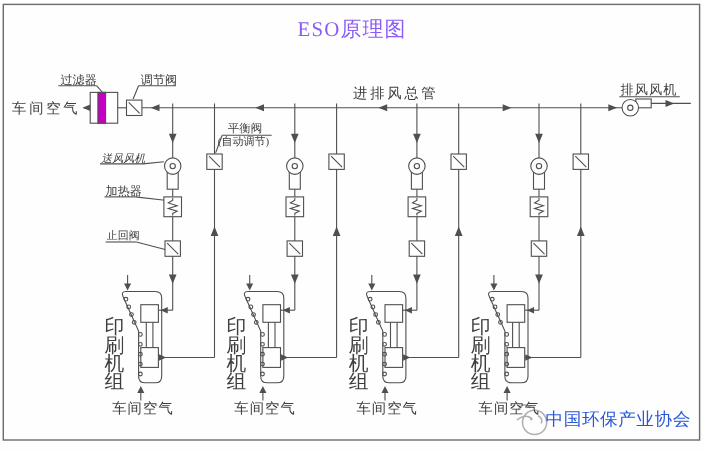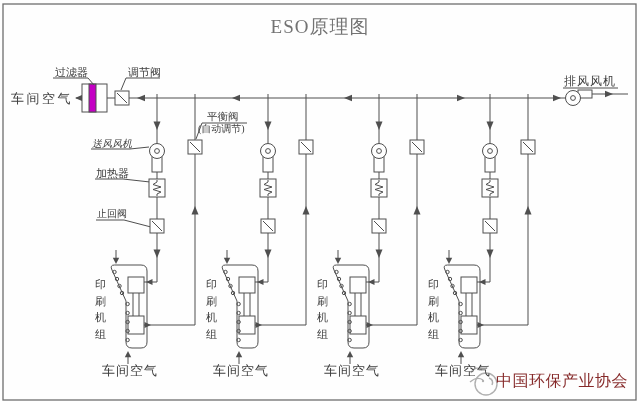--- a/index.html
+++ b/index.html
@@ -2,37 +2,37 @@
 <html><head>
 <meta charset="utf-8">
 <style>
   html,body{margin:0;padding:0;background:#fff;}
   .stage{
     position:relative;width:640px;height:410px;background:#fefefe;overflow:hidden;
     font-family:"Liberation Serif","DejaVu Serif",serif;color:#3d3d3d;
   }
   .stage svg{position:absolute;left:0;top:0;}
   .lbl{position:absolute;white-space:nowrap;color:#3d3d3d;}
-  .title{left:0;right:0;top:14px;text-align:center;font-size:19px;letter-spacing:1px;color:#737373;}
+  .title{left:0;right:0;top:14px;text-align:center;font-size:19px;letter-spacing:1px;color:#8b5cf6;}
   .workshop-air-left{left:11px;top:90px;font-size:13px;letter-spacing:2.5px;}
   .filter-lbl{left:55px;top:65px;font-size:11px;}
   .regvalve-lbl{left:128px;top:65px;font-size:11px;}
   .duct-lbl{left:321px;top:76px;font-size:13px;letter-spacing:2.5px;}
   .exhfan-lbl{left:564px;top:73px;font-size:12px;letter-spacing:1px;}
   .supfan-lbl{left:92px;top:137px;font-size:10px;font-style:italic;}
   .heater-lbl{left:96px;top:166px;font-size:11px;}
   .checkvalve-lbl{left:97px;top:207px;font-size:10px;}
   .balvalve-lbl{left:207px;top:110px;font-size:10.5px;text-align:center;}
   .autoadj-lbl{left:198px;top:122px;font-size:10px;text-align:right;}
-  .machine-lbl{position:absolute;top:276px;width:17px;font-size:11px;line-height:16.5px;
+  .machine-lbl{position:absolute;top:289px;width:17px;font-size:18px;line-height:16.5px;
     text-align:left;word-break:break-all;white-space:normal;}
   .air-bottom{position:absolute;top:362px;font-size:13px;letter-spacing:1px;white-space:nowrap;}
   .u0m{left:95px;} .u1m{left:206px;} .u2m{left:317px;} .u3m{left:428px;}
   .u0a{left:102px;} .u1a{left:213px;} .u2a{left:324px;} .u3a{left:435px;}
-  .watermark-text{left:496px;top:371px;font-size:16px;letter-spacing:0.5px;color:#7f1d1d;opacity:.95;}
+  .watermark-text{left:496px;top:371px;font-size:16px;letter-spacing:0.5px;color:#1d4ed8;opacity:.95;}
 </style>
 </head>
 <body>
 
 <div class="stage">
 
   <svg width="640" height="410" viewBox="0 0 640 410">
     <defs>
 
       <g id="unit" stroke="#4f4f4f" stroke-width="1" fill="none">
@@ -155,20 +155,21 @@
       <path d="M470,382 Q477,376 483,380"></path>
       <circle cx="483" cy="381" r="1.2" fill="#a8a8a8" stroke="none"></circle>
       <path d="M489,378 Q494,380 492,385"></path>
     </g>
   </svg>
 
   <div class="lbl title">ESO原理图</div>
   <div class="lbl workshop-air-left">车间空气</div>
   <div class="lbl filter-lbl">过滤器</div>
   <div class="lbl regvalve-lbl">调节阀</div>
+  <div class="lbl duct-lbl">进排风总管</div>
   <div class="lbl exhfan-lbl">排风风机</div>
   <div class="lbl supfan-lbl">送风风机</div>
   <div class="lbl heater-lbl">加热器</div>
   <div class="lbl checkvalve-lbl">止回阀</div>
   <div class="lbl balvalve-lbl">平衡阀</div>
   <div class="lbl autoadj-lbl">(自动调节)</div>
 
   <div class="machine-lbl u0m">印刷机组</div>
   <div class="machine-lbl u1m">印刷机组</div>
   <div class="machine-lbl u2m">印刷机组</div>

